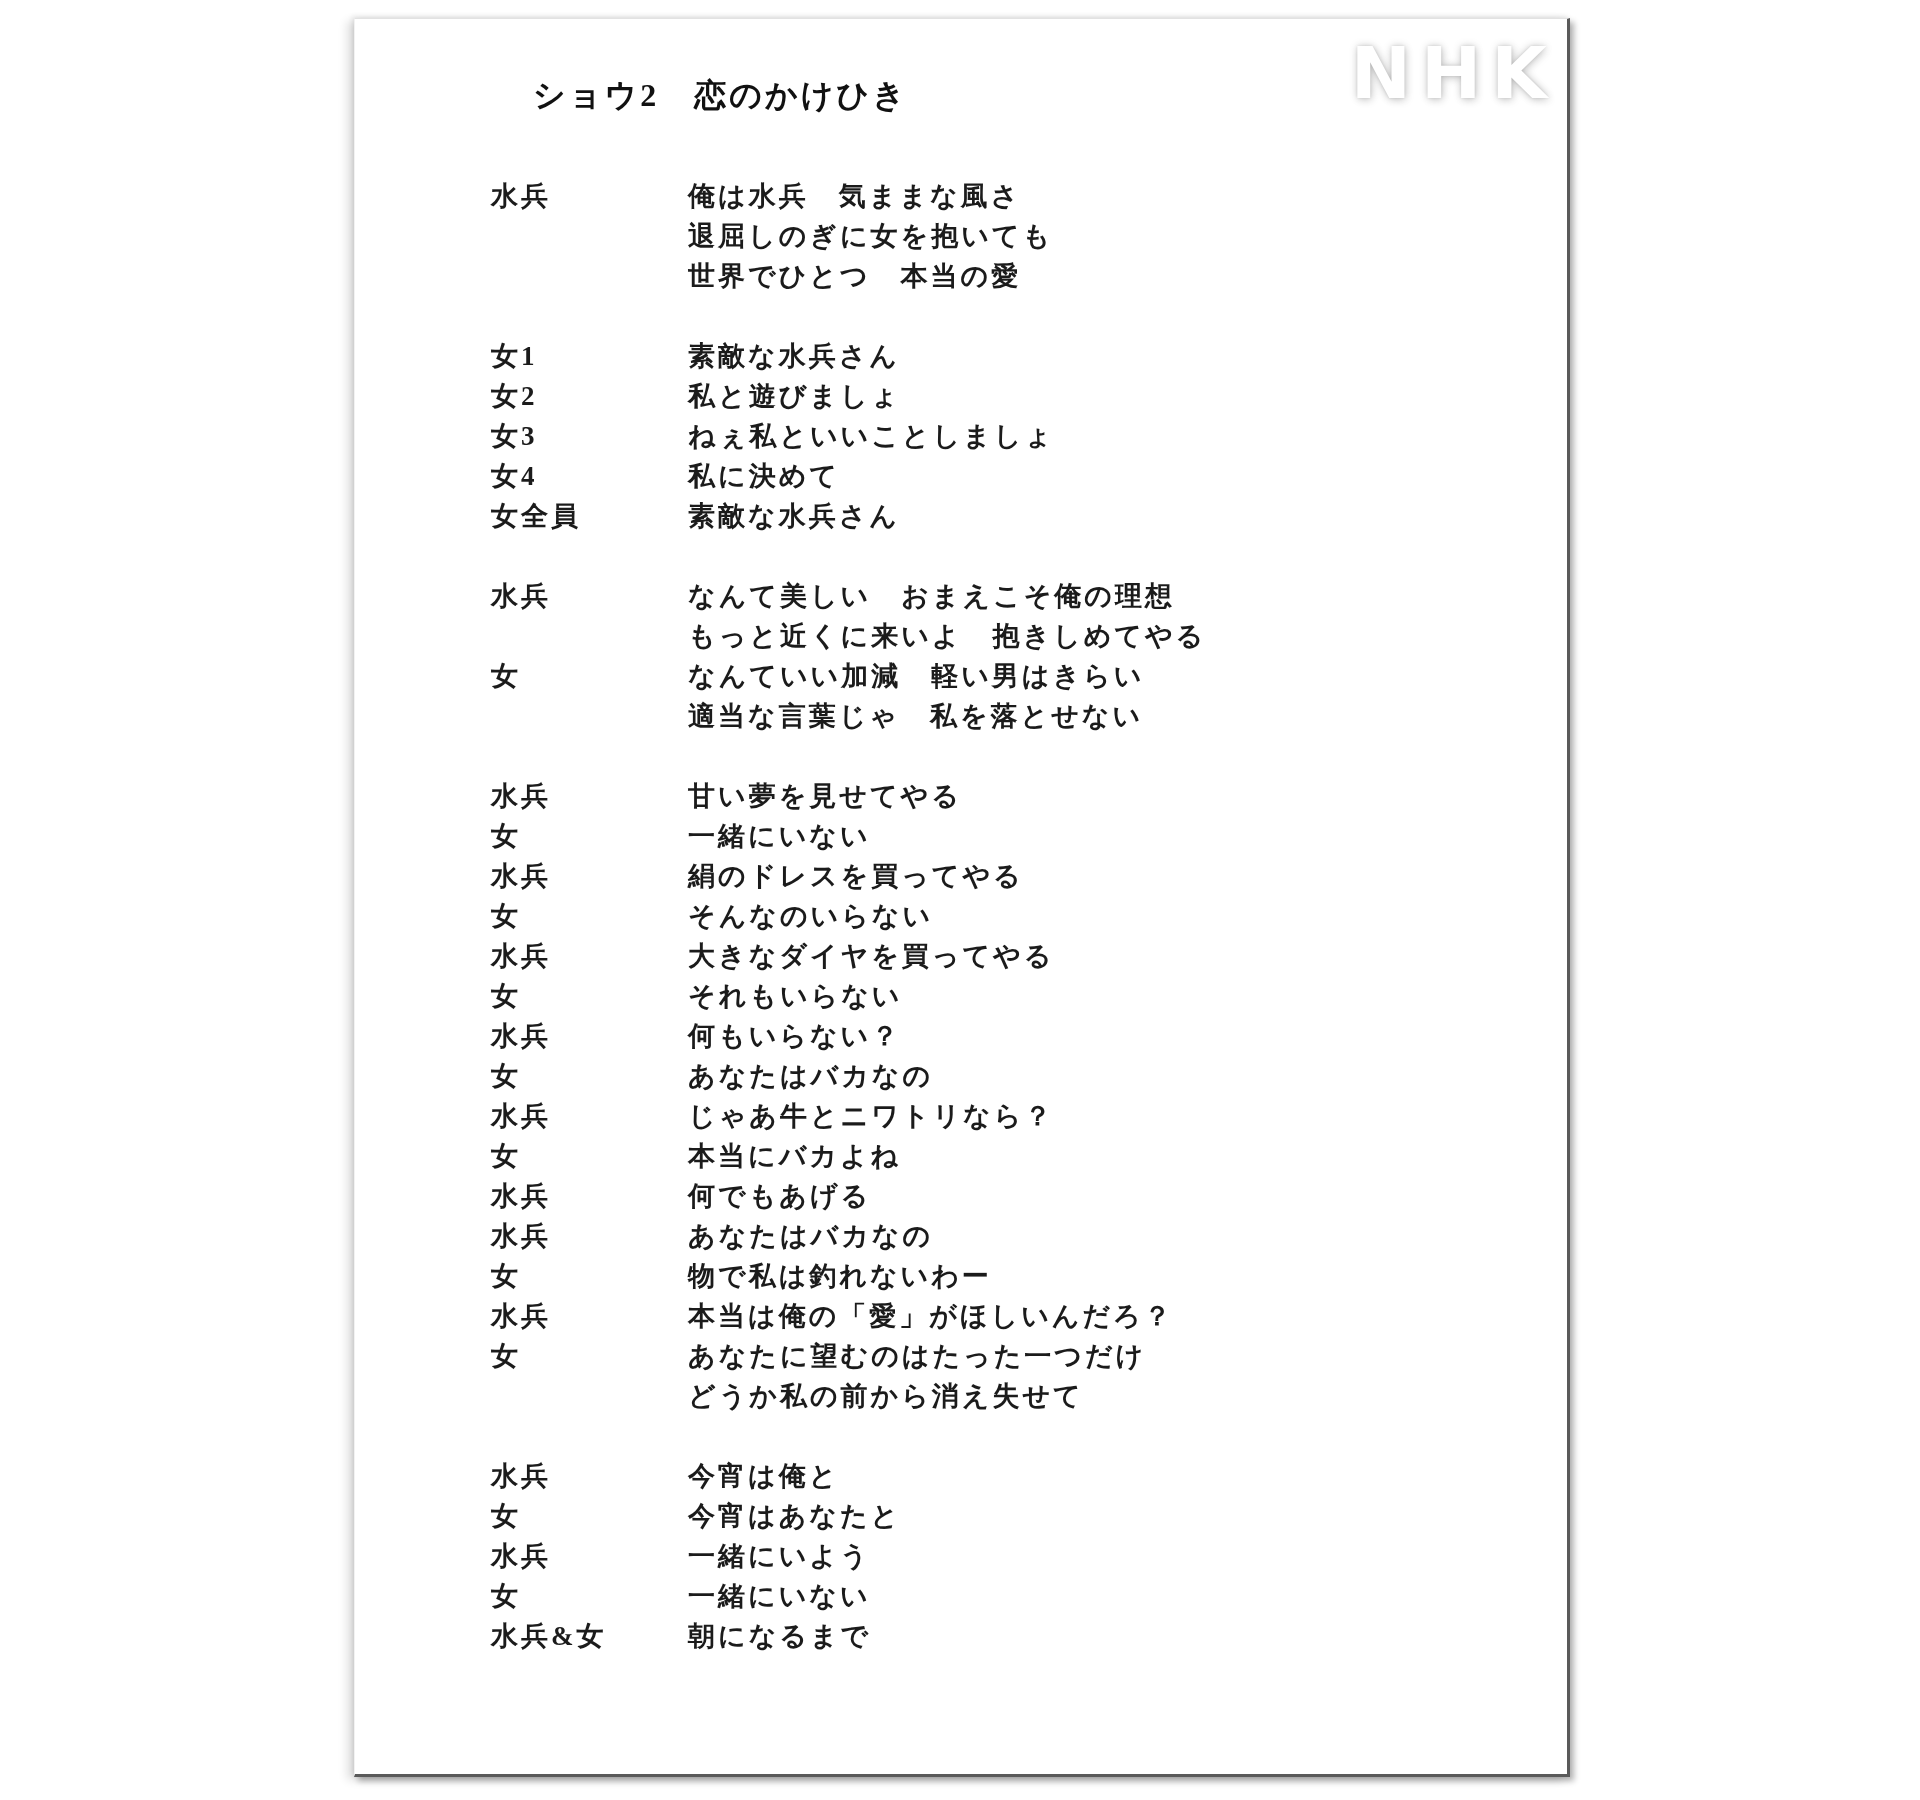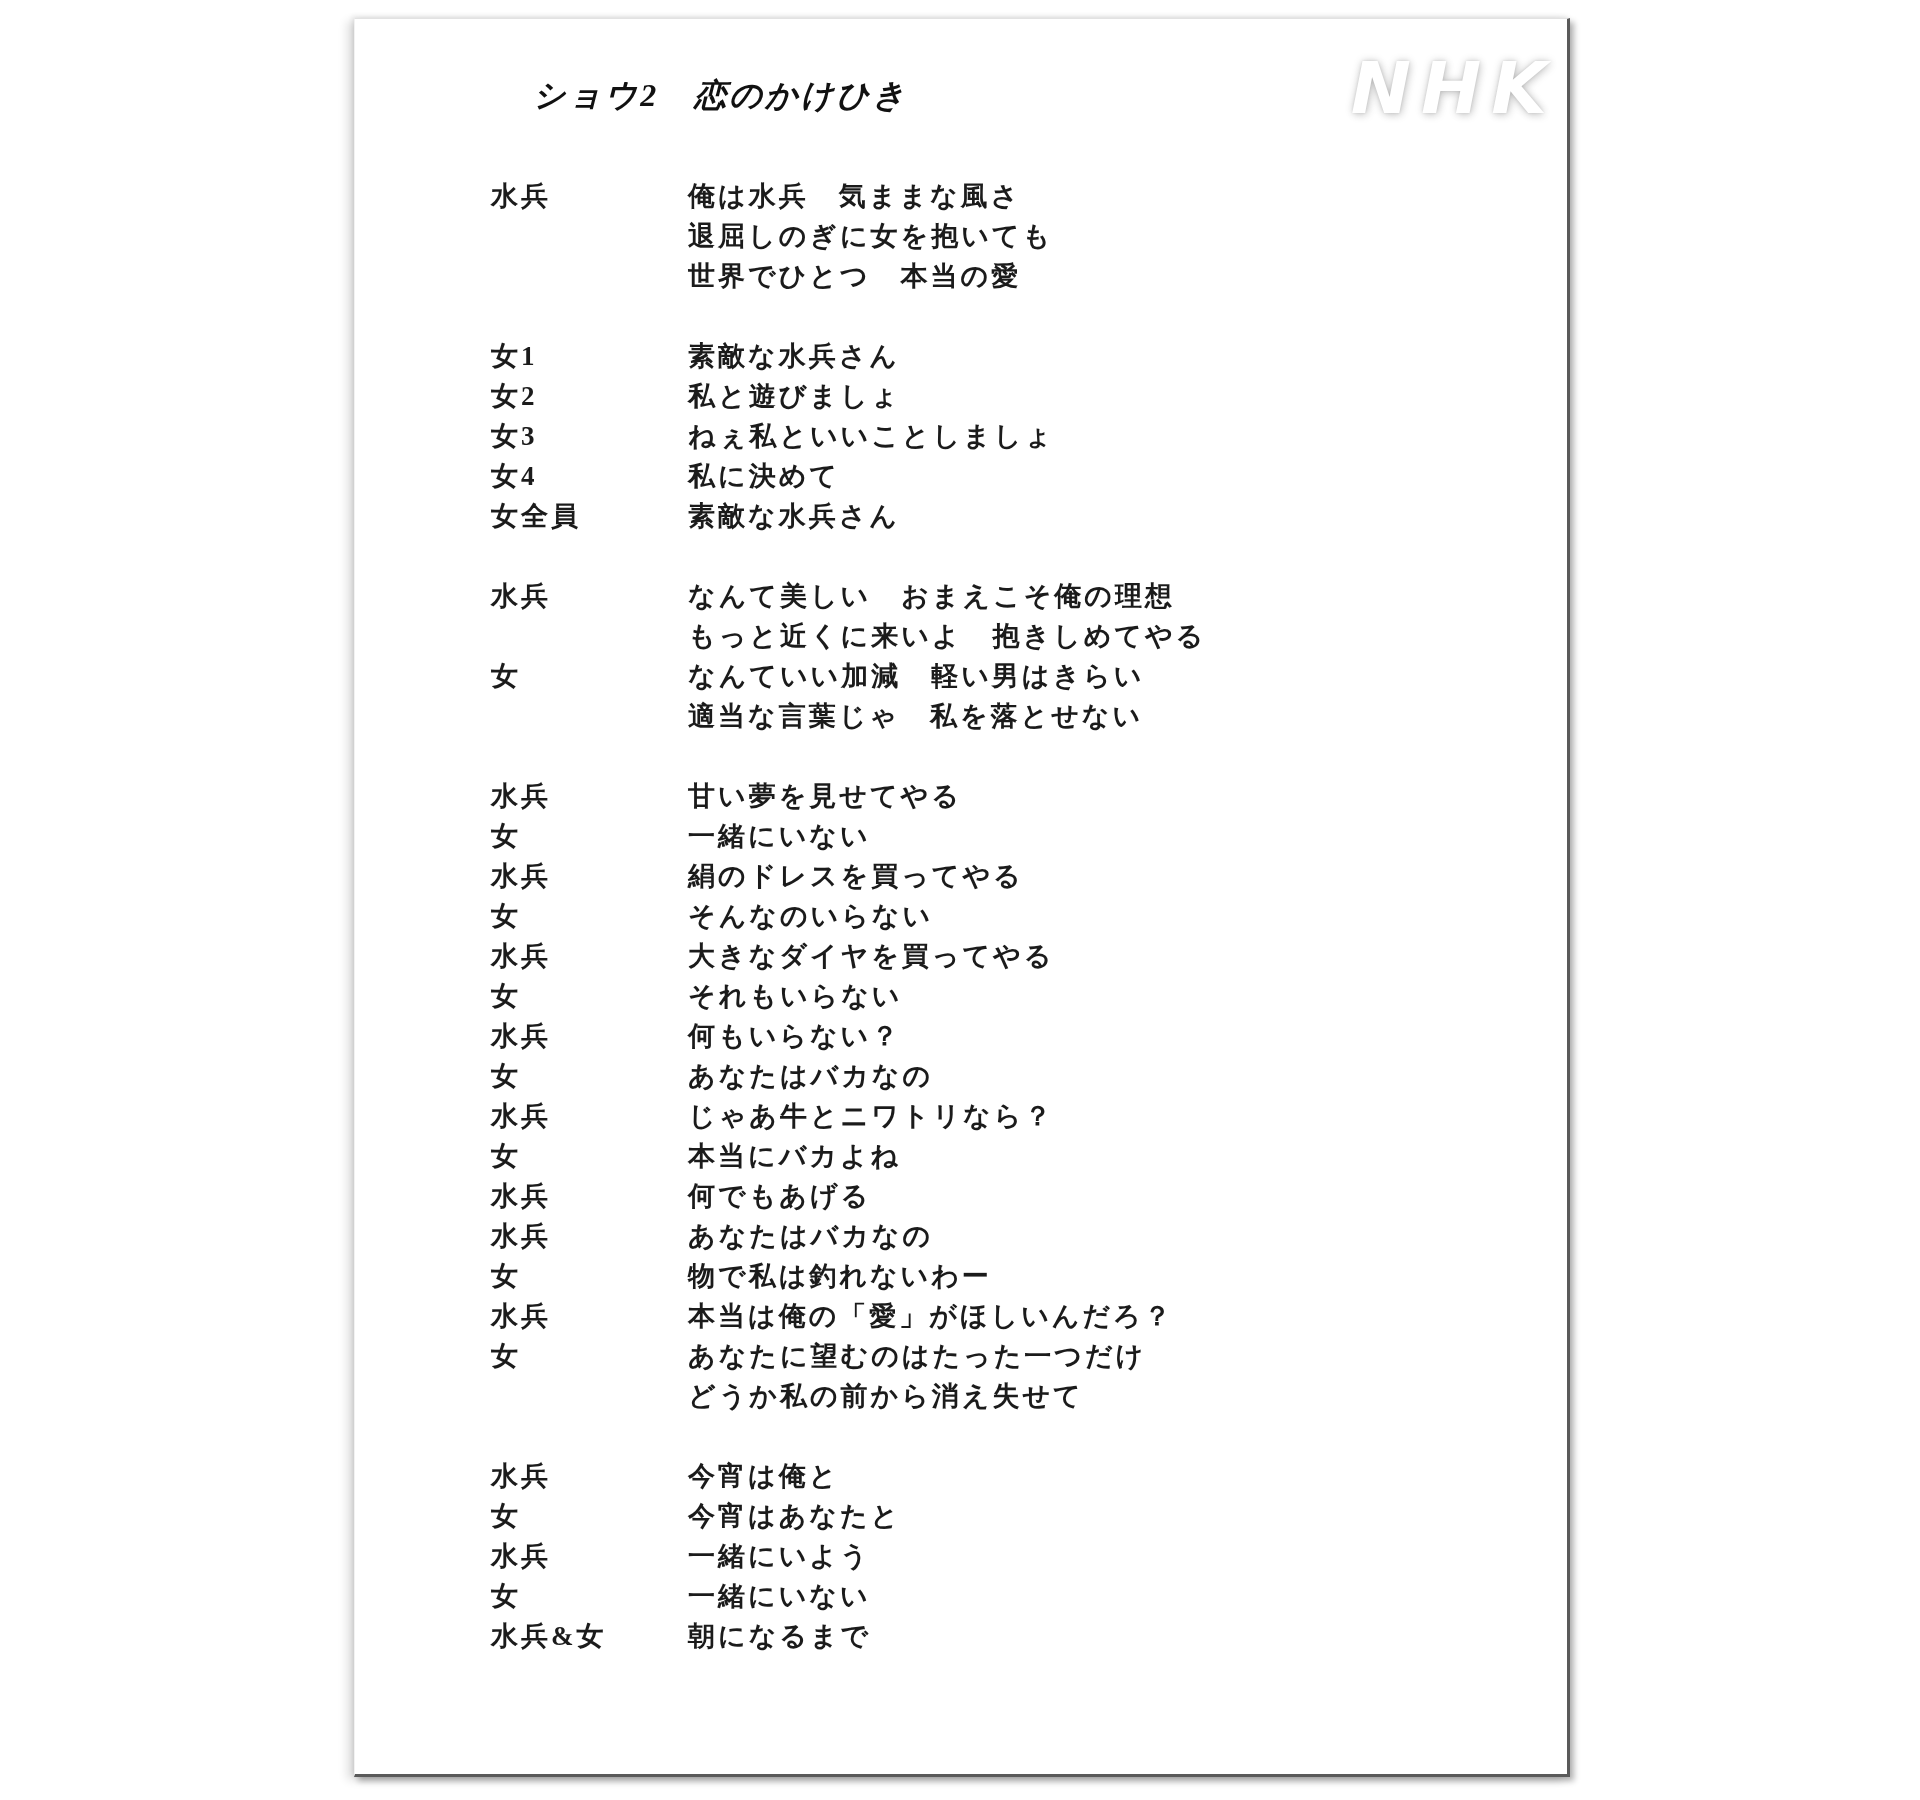--- a/index.html
+++ b/index.html
@@ -24,45 +24,43 @@
     border-right: 3px solid #5a5a5a;
     border-bottom: 3px solid #5a5a5a;
     box-shadow:
       4px 4px 6px rgba(0,0,0,0.30),
       -7px 3px 9px rgba(0,0,0,0.12),
       -2px -2px 5px rgba(0,0,0,0.08);
   }
 
   .watermark {
     position: absolute;
-    top: 27px;
+    top: 12px;
     right: 10px;
     font-family: "DejaVu Sans", "Liberation Sans", sans-serif;
     font-weight: bold;
-    font-style: italic;
     font-size: 72px;
     letter-spacing: 10px;
     color: #ffffff;
     text-shadow:
       0 0 3px rgba(0,0,0,0.10),
       0 0 9px rgba(0,0,0,0.18),
       2px 3px 8px rgba(0,0,0,0.10);
     user-select: none;
   }
 
   .title {
     position: absolute;
     left: 178px;
     top: 55px;
     font-size: 32px;
     font-weight: bold;
     letter-spacing: 3px;
     color: #111111;
     white-space: pre;
-    font-style: italic;
   }
 
   .script-body {
     position: absolute;
     left: 136px;
     top: 157px;
     right: 20px;
     font-weight: bold;
   }
 

